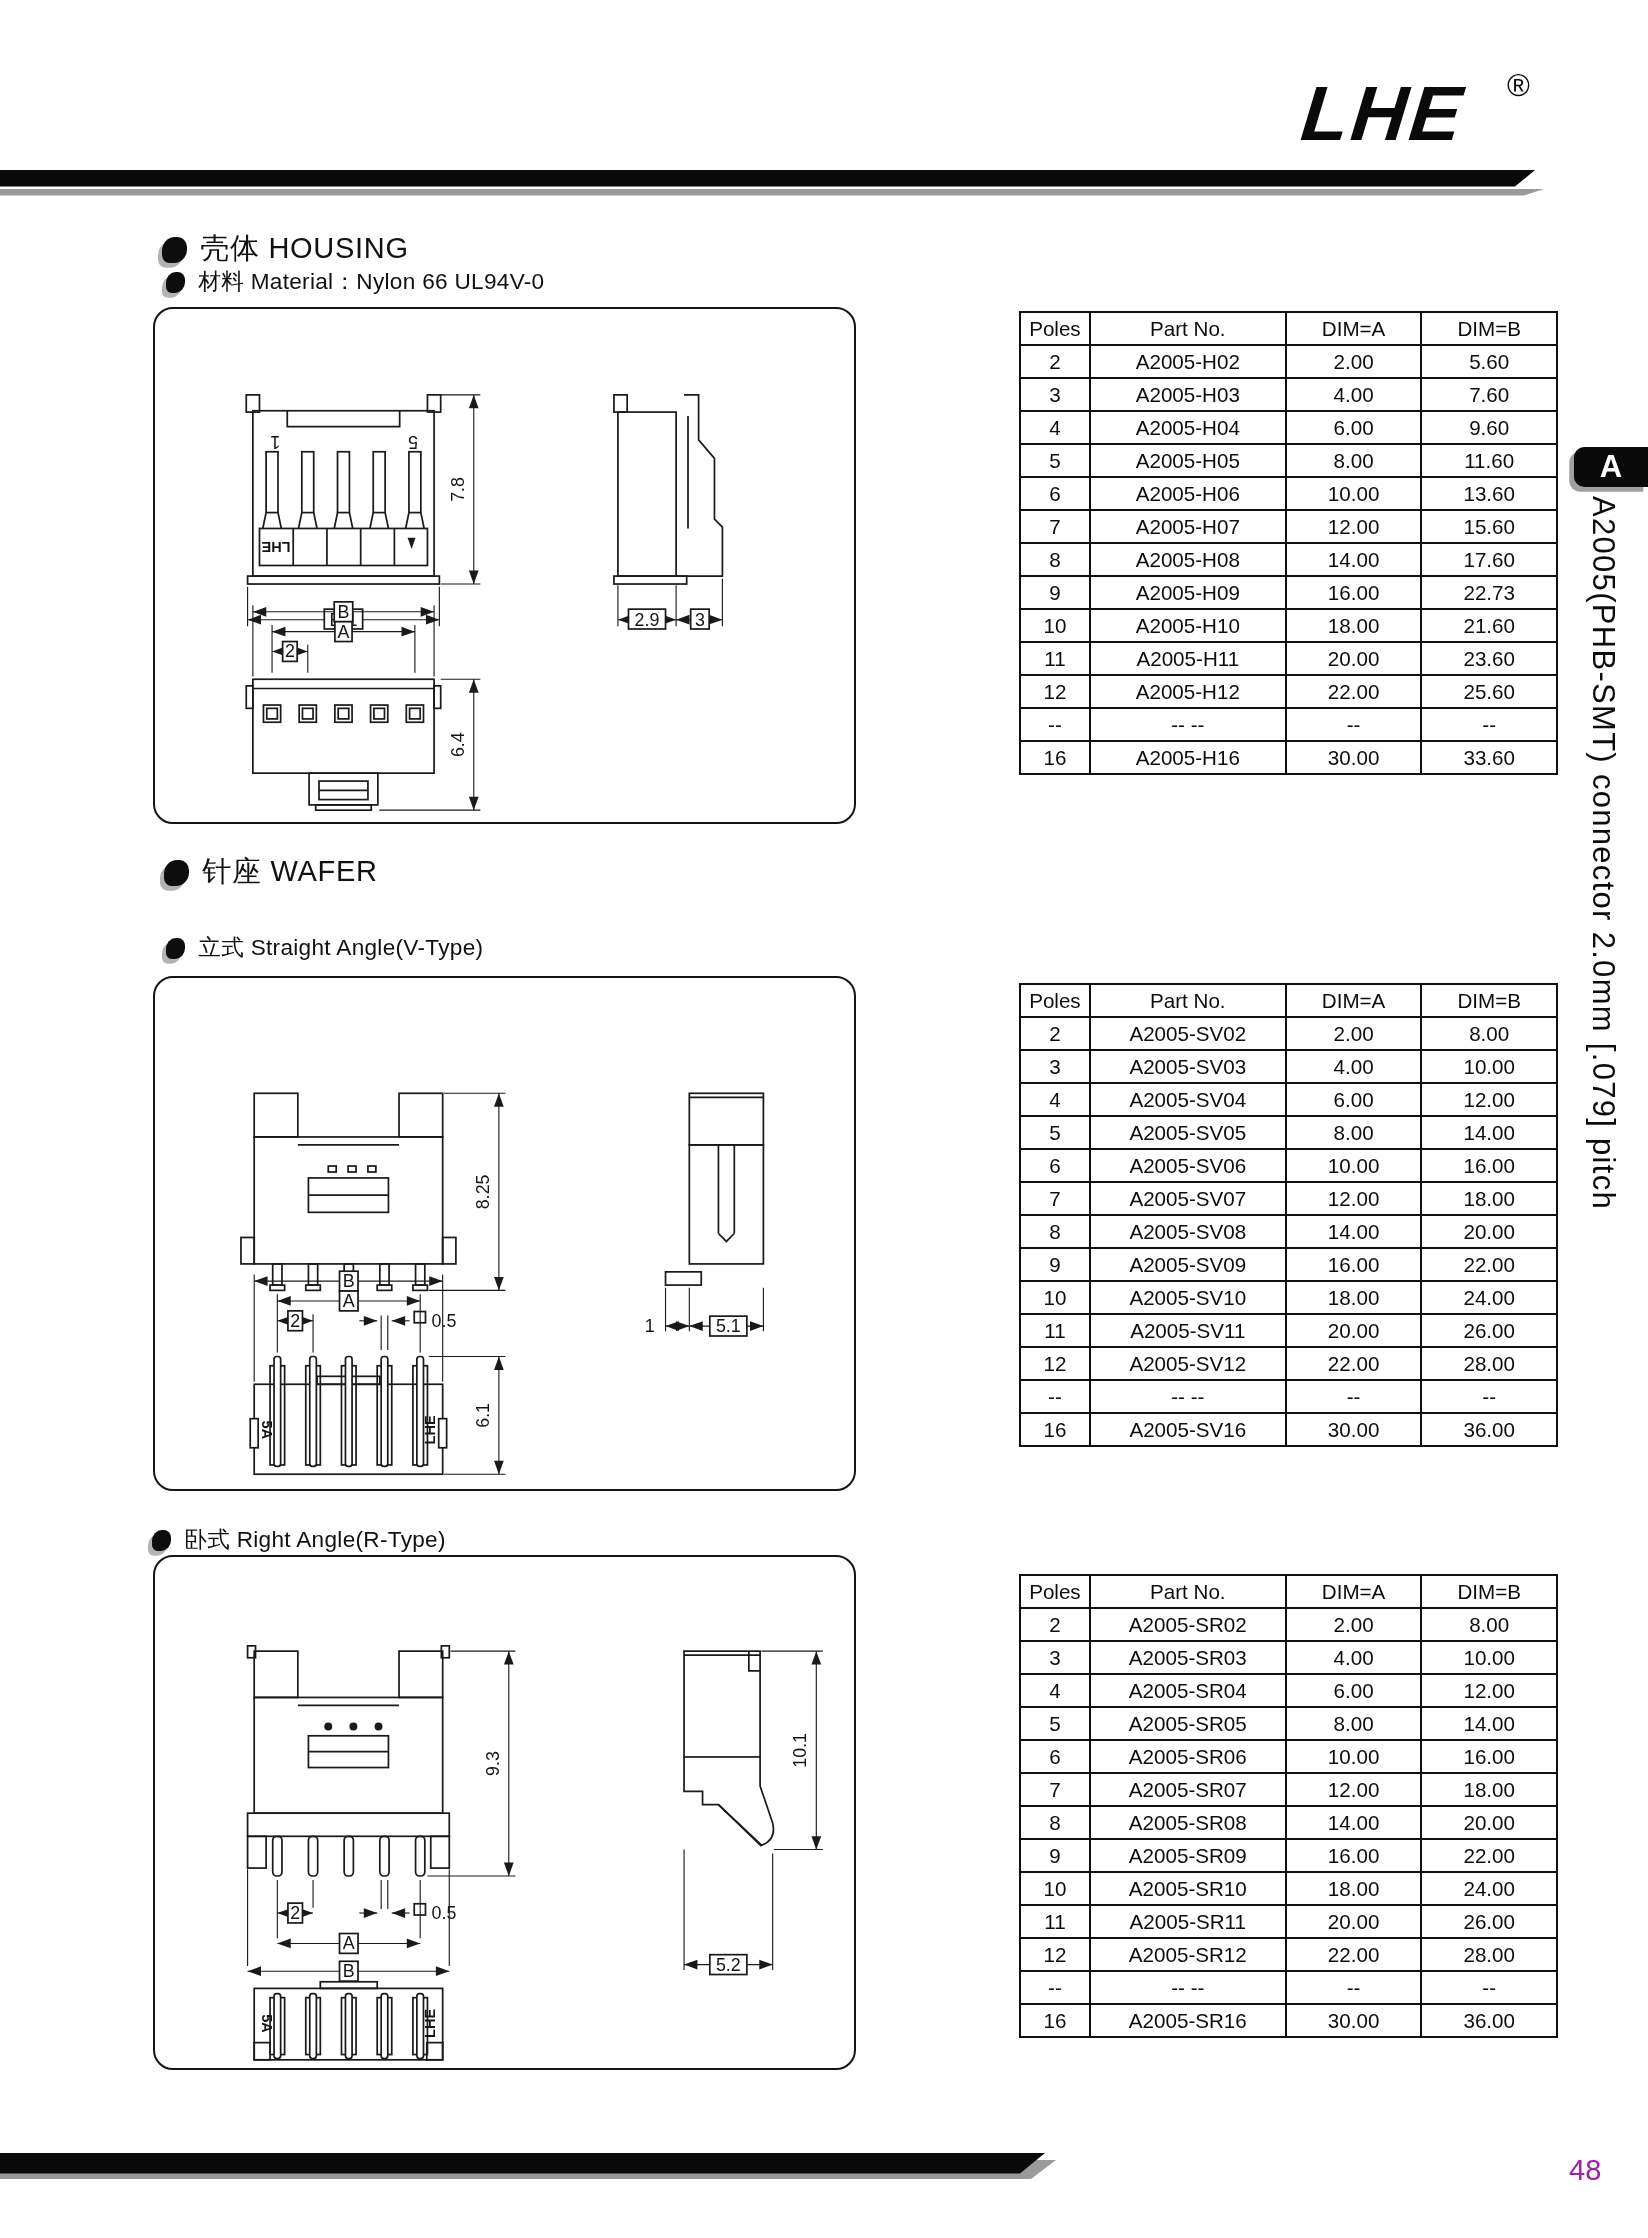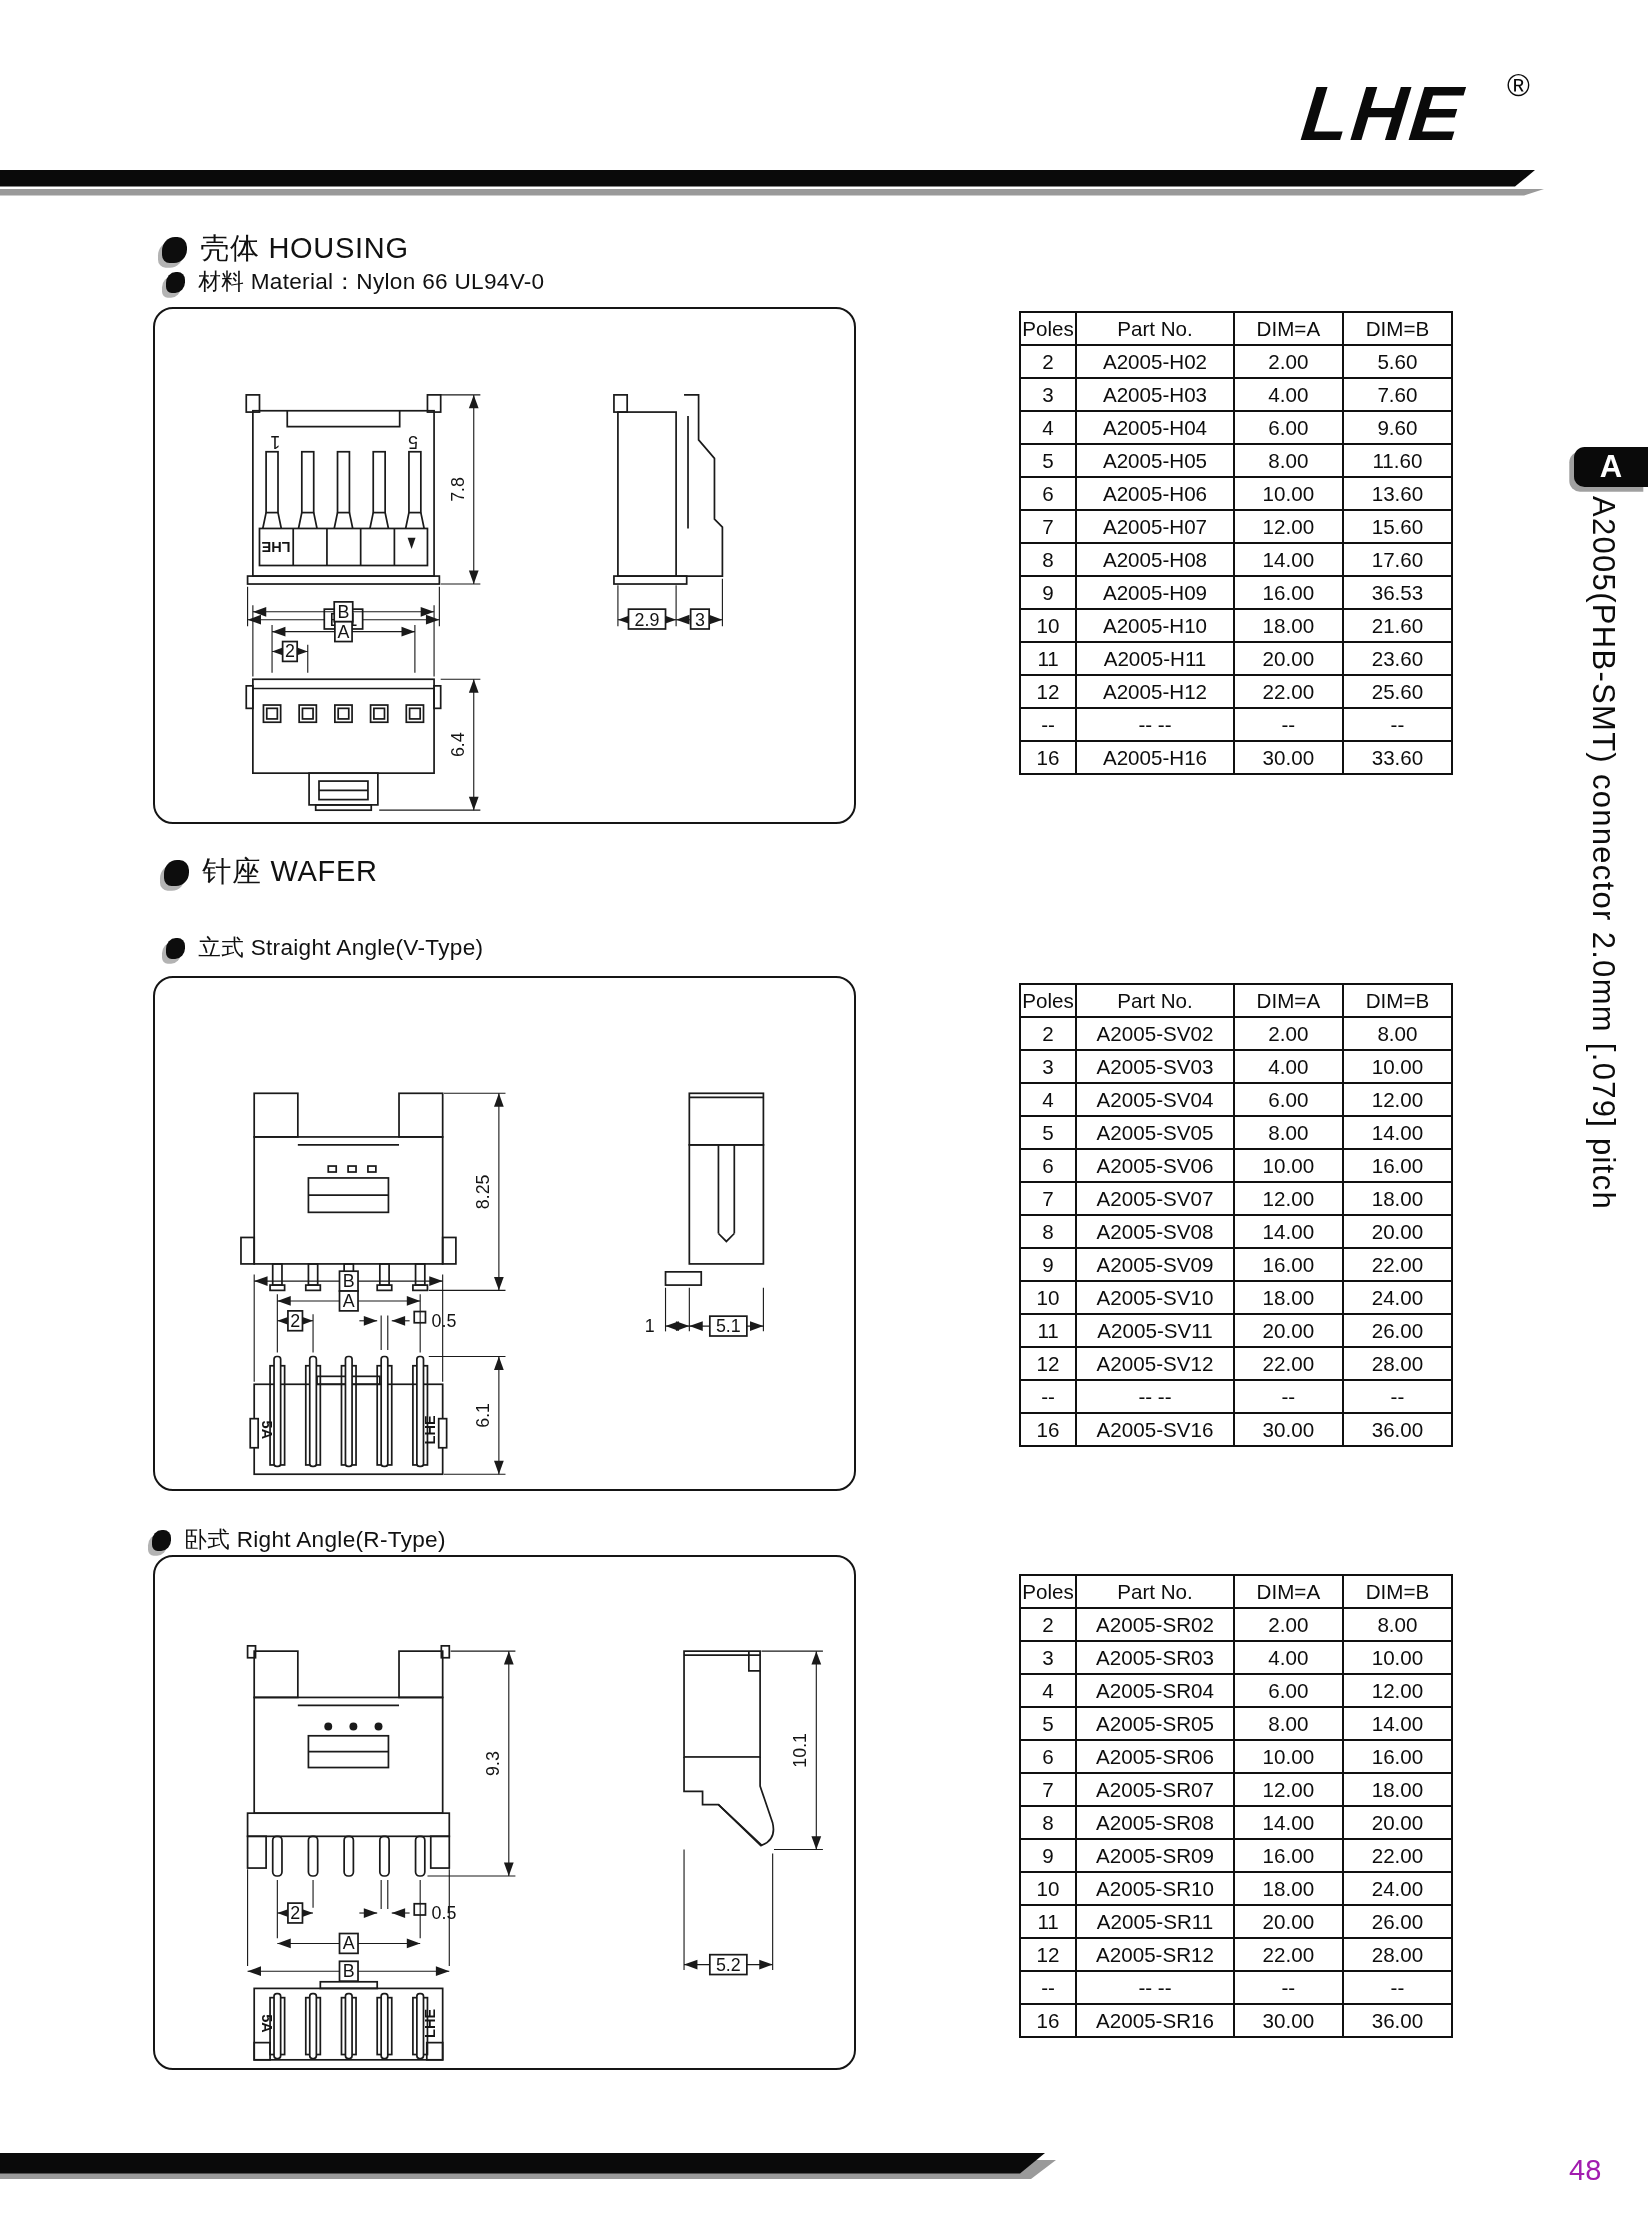--- a/index.html
+++ b/index.html
@@ -26,21 +26,21 @@
   .dbox{position:absolute;width:699px;border:2px solid #151515;border-radius:20px;background:#fff;}
   svg.draw{display:block;}
   svg.draw *{stroke:#1a1a1a;stroke-width:2.6;fill:none;}
   svg.draw .dim,svg.draw .ext{stroke-width:1.7;}
   svg.draw .fill{fill:#1a1a1a;stroke:none;}
   svg.draw .wf{fill:#ffffff;}
   svg.draw text{stroke:none;fill:#141414;font-family:"Liberation Sans",sans-serif;
                 font-size:27px;text-anchor:middle;}
   svg.draw text.mark{font-size:22px;font-weight:700;}
   
-  table.spec{position:absolute;border-collapse:collapse;width:434px;table-layout:fixed;
+  table.spec{position:absolute;border-collapse:collapse;width:539px;table-layout:fixed;
              font-size:20.6px;color:#0d0d0d;background:#fff;}
   table.spec th,table.spec td{border:2.7px solid #101010;height:31px;text-align:center;
              font-weight:400;padding:0;overflow:hidden;white-space:nowrap;}
   
   .tab-a{position:absolute;left:1574px;top:447px;width:74px;height:40px;background:#0a0a0a;
          border-radius:10.6px 0 0 10.6px;box-shadow:-4.7px 4.7px 0 #a0a0a0;z-index:3;
          display:flex;align-items:center;justify-content:center;
          color:#fff;font-size:31px;font-weight:700;}
   .side-vert{position:absolute;left:1585px;top:496px;height:944px;
          writing-mode:vertical-rl;font-size:31px;letter-spacing:1.3px;color:#0c0c0c;white-space:nowrap;}
@@ -229,21 +229,21 @@
         <tr>
           <td>8</td>
           <td>A2005-H08</td>
           <td>14.00</td>
           <td>17.60</td>
         </tr>
         <tr>
           <td>9</td>
           <td>A2005-H09</td>
           <td>16.00</td>
-          <td>36.53</td>
+          <td>22.73</td>
         </tr>
         <tr>
           <td>10</td>
           <td>A2005-H10</td>
           <td>18.00</td>
           <td>21.60</td>
         </tr>
         <tr>
           <td>11</td>
           <td>A2005-H11</td>

